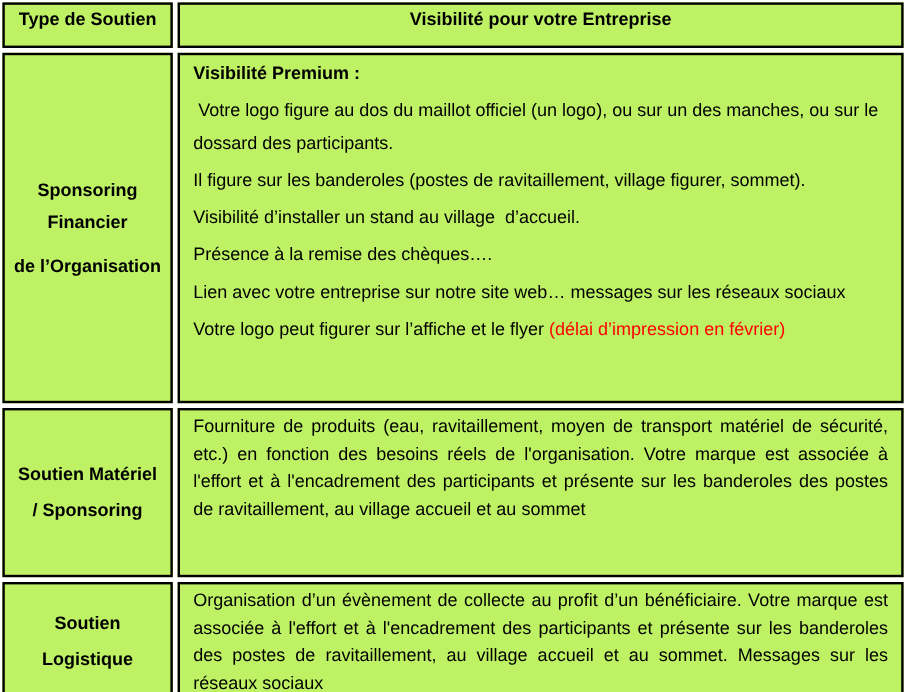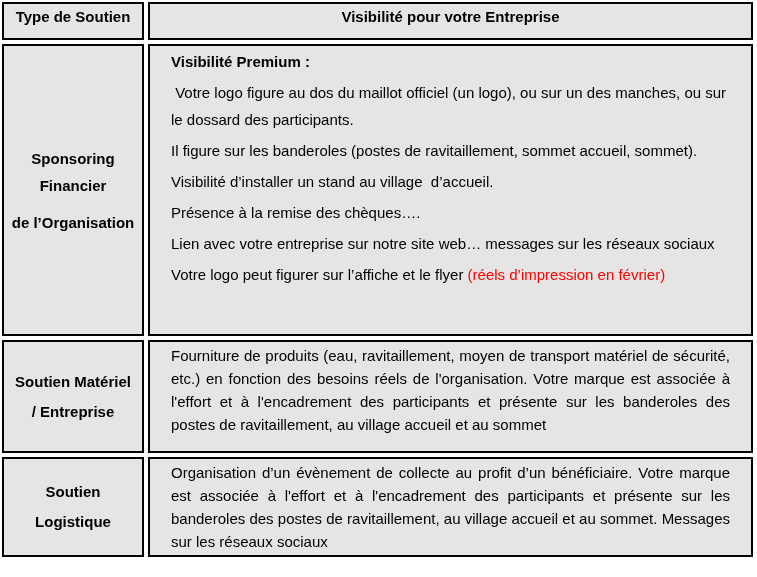--- a/index.html
+++ b/index.html
@@ -15,21 +15,21 @@
   table.doc-table {
     border-collapse: separate;
     border-spacing: 4px;
     table-layout: fixed;
     width: 759px;
     margin: -2px 0 0 -2px;
   }
   td {
     border: 2px solid #000000;
     box-sizing: border-box;
-    background: #e5e5e5;
+    background: #bef264;
   }
   
   tr.header-row td {
     height: 38px;
     vertical-align: top;
     font-weight: bold;
     font-size: 15px;
     padding: 3px 4px;
     text-align: center;
     line-height: 19px;
@@ -42,39 +42,39 @@
     font-size: 15px;
     padding: 2px 4px;
   }
   .type-line { line-height: 27px; }
   .type-line.org-gap { margin-top: 10px; }
   td.type-cell.tight .type-line { line-height: 30px; }
   
   td.benefits-cell {
     vertical-align: top;
     font-size: 15px;
-    padding: 2px 21px;
+    padding: 2px 11px;
   }
   td.benefits-cell.r1 p.para {
     margin: 0 0 4px 0;
     line-height: 27px;
     white-space: pre-wrap;
     text-align: left;
   }
   td.benefits-cell.r1 p.para.cell-title { font-weight: bold; }
   td.benefits-cell.justified p.para {
     margin: 0;
     line-height: 23px;
     text-align: justify;
   }
   b { font-weight: normal; }
   .red-note { color: #FF0000; }
   
   .h-r1 { height: 292px; }
-  .h-r2 { height: 113px; }
+  .h-r2 { height: 141px; }
   .h-r3 { height: 87px; }
 </style>
 </head>
 <body>
 
 <table class="doc-table">
   <colgroup>
     <col style="width:142px">
     <col>
   </colgroup>
@@ -87,32 +87,32 @@
 
   <tr>
     <td class="type-cell h-r1">
       <div class="type-line">Sponsoring</div>
       <div class="type-line">Financier</div>
       <div class="type-line org-gap">de l’Organisation</div>
     </td>
     <td class="benefits-cell r1 h-r1">
       <p class="para cell-title">Visibilité Premium :</p>
       <p class="para"><span> Votre logo figure au dos du </span><b>maillot officiel (un logo)</b><span>, ou sur un des </span><b>manches</b><span>, ou sur le </span><b>dossard</b><span> des participants.</span></p>
-      <p class="para">Il figure sur les banderoles (postes de ravitaillement, sommet accueil, sommet).</p>
+      <p class="para">Il figure sur les banderoles (postes de ravitaillement, village figurer, sommet).</p>
       <p class="para">Visibilité d’installer un stand au village  d’accueil.</p>
       <p class="para">Présence à la remise des chèques….</p>
       <p class="para">Lien avec votre entreprise sur notre site web… messages sur les réseaux sociaux</p>
-      <p class="para"><span>Votre logo peut figurer sur l’affiche et le flyer </span><span class="red-note">(réels d’impression en février)</span></p>
+      <p class="para"><span>Votre logo peut figurer sur l’affiche et le flyer </span><span class="red-note">(délai d’impression en février)</span></p>
     </td>
   </tr>
 
   <tr>
     <td class="type-cell tight h-r2">
       <div class="type-line">Soutien Matériel</div>
-      <div class="type-line">/ Entreprise</div>
+      <div class="type-line">/ Sponsoring</div>
     </td>
     <td class="benefits-cell justified h-r2">
       <p class="para">Fourniture de produits (eau, ravitaillement, moyen de transport matériel de sécurité, etc.) en fonction des besoins réels de l'organisation. Votre marque est associée à l'effort et à l'encadrement des participants et présente sur les banderoles des postes de ravitaillement, au village accueil et au sommet</p>
     </td>
   </tr>
 
   <tr>
     <td class="type-cell tight h-r3">
       <div class="type-line">Soutien</div>
       <div class="type-line">Logistique</div>

